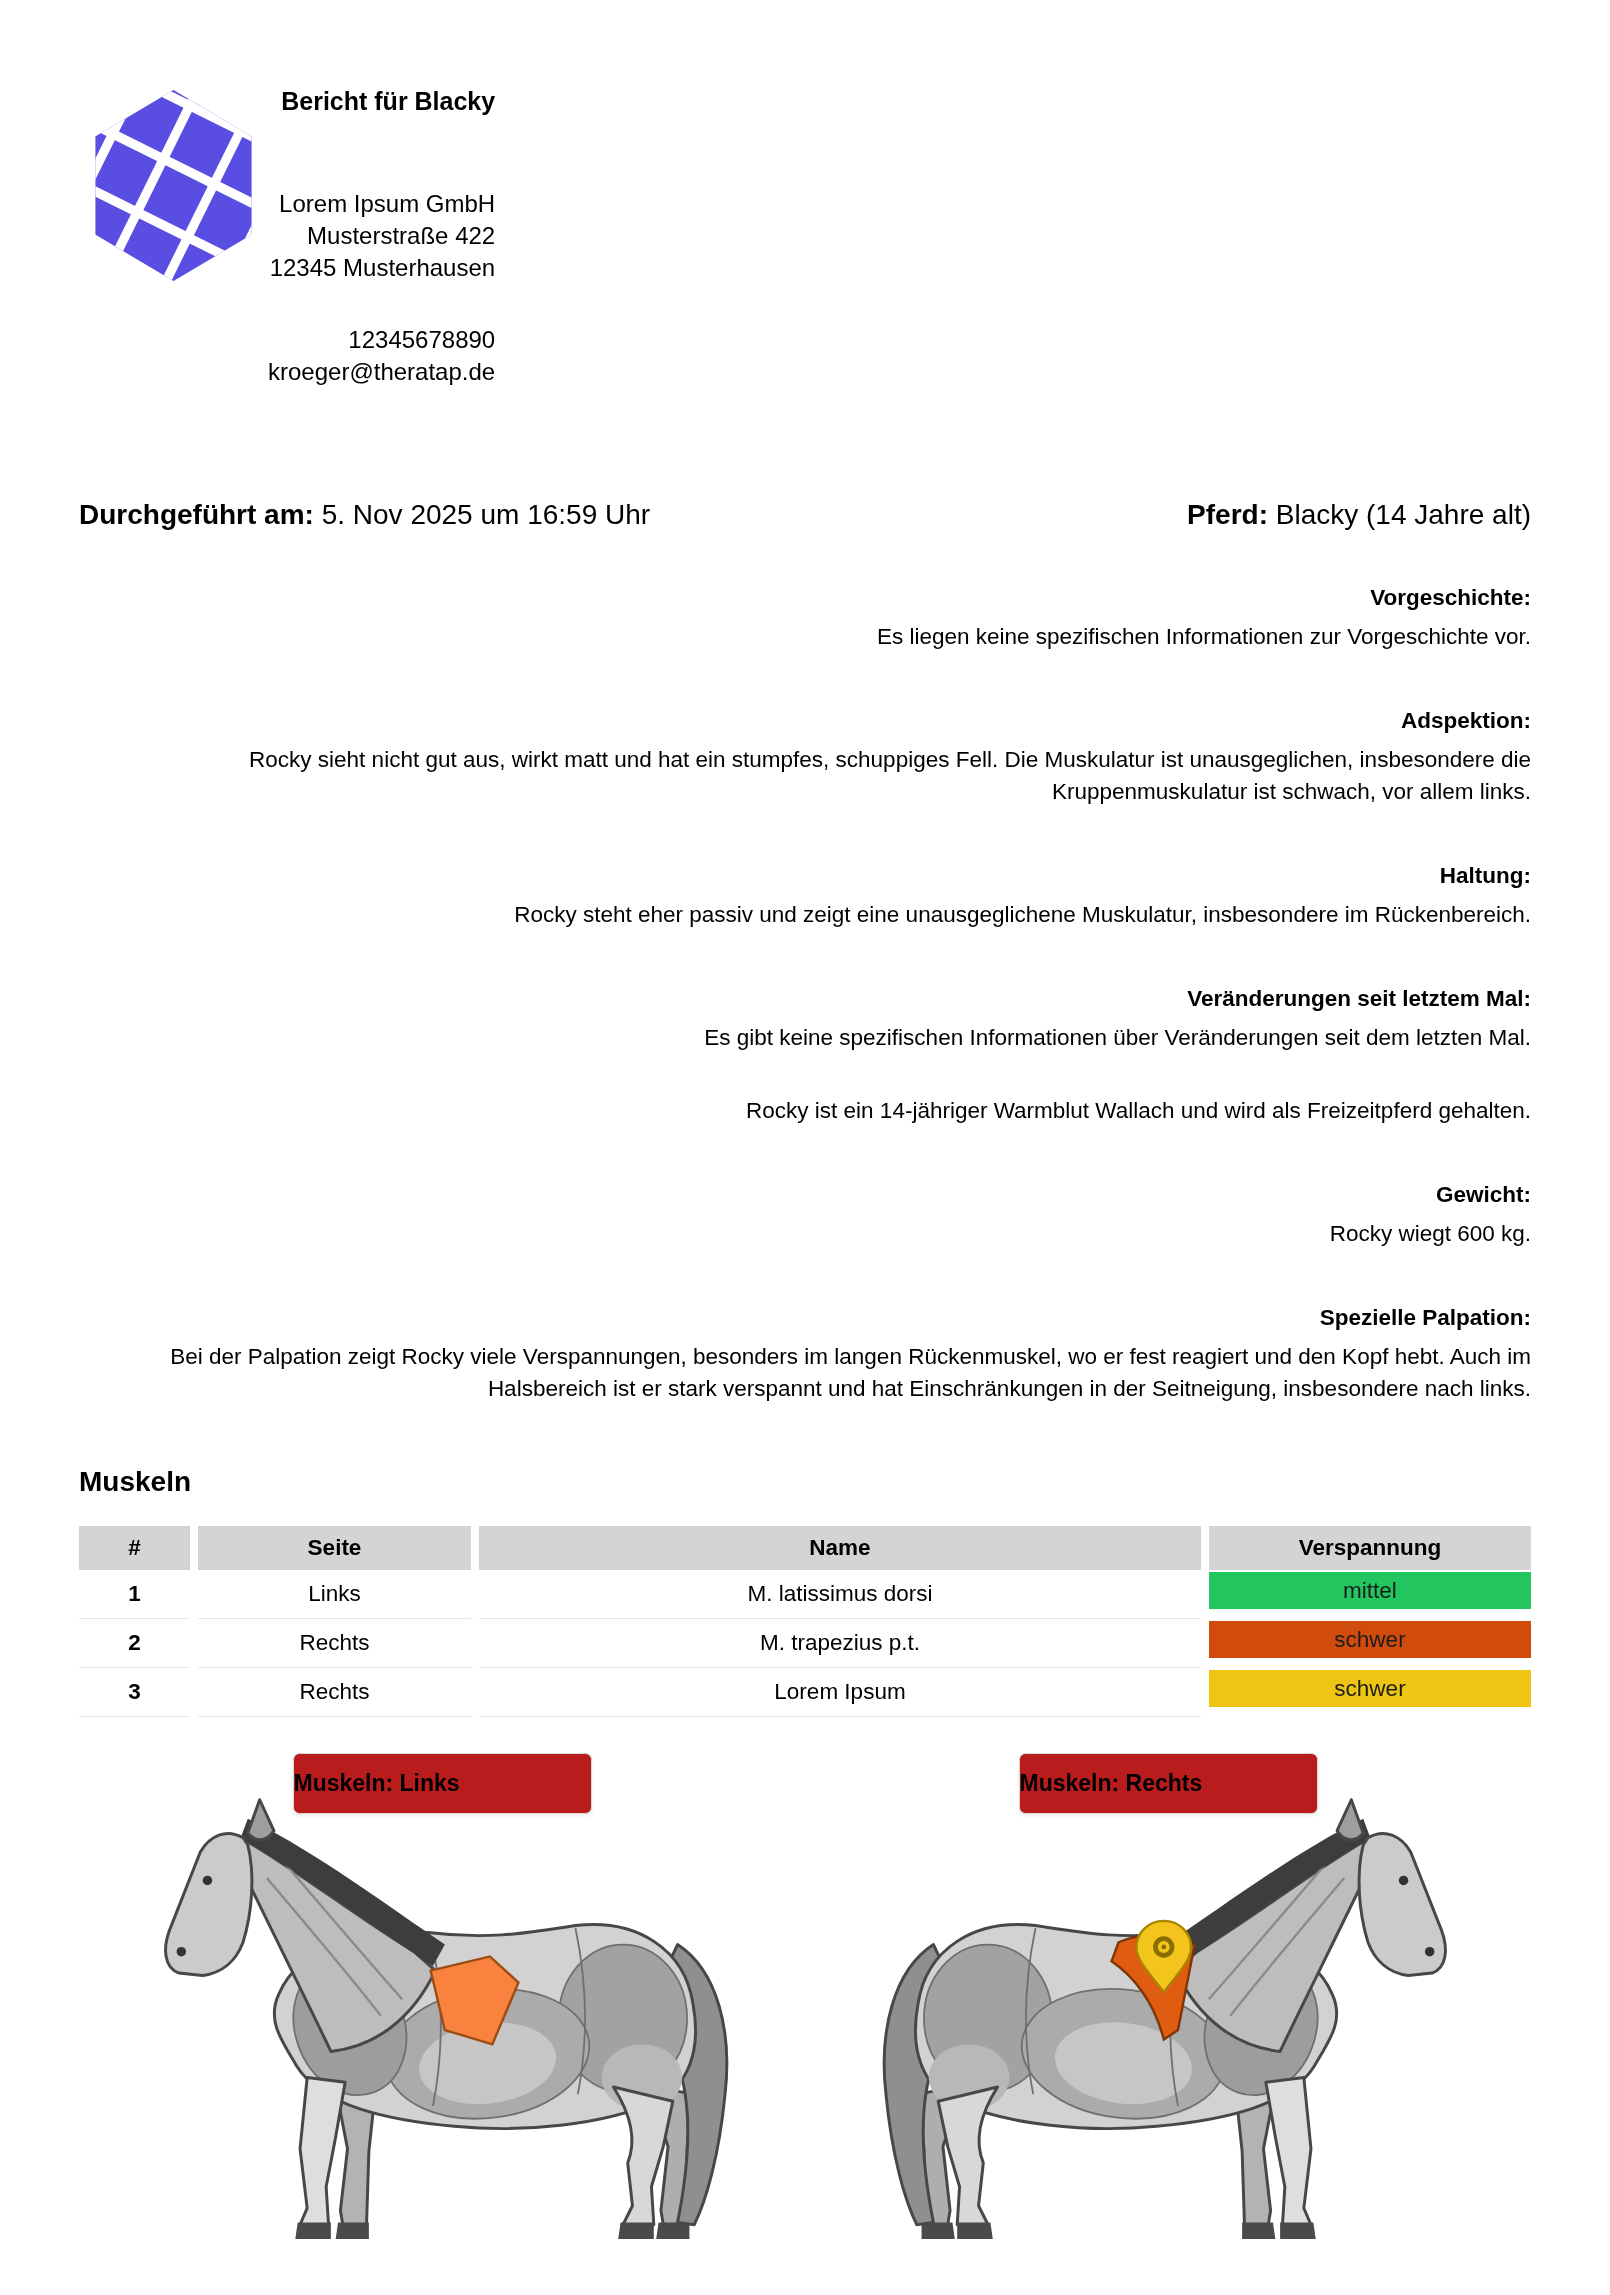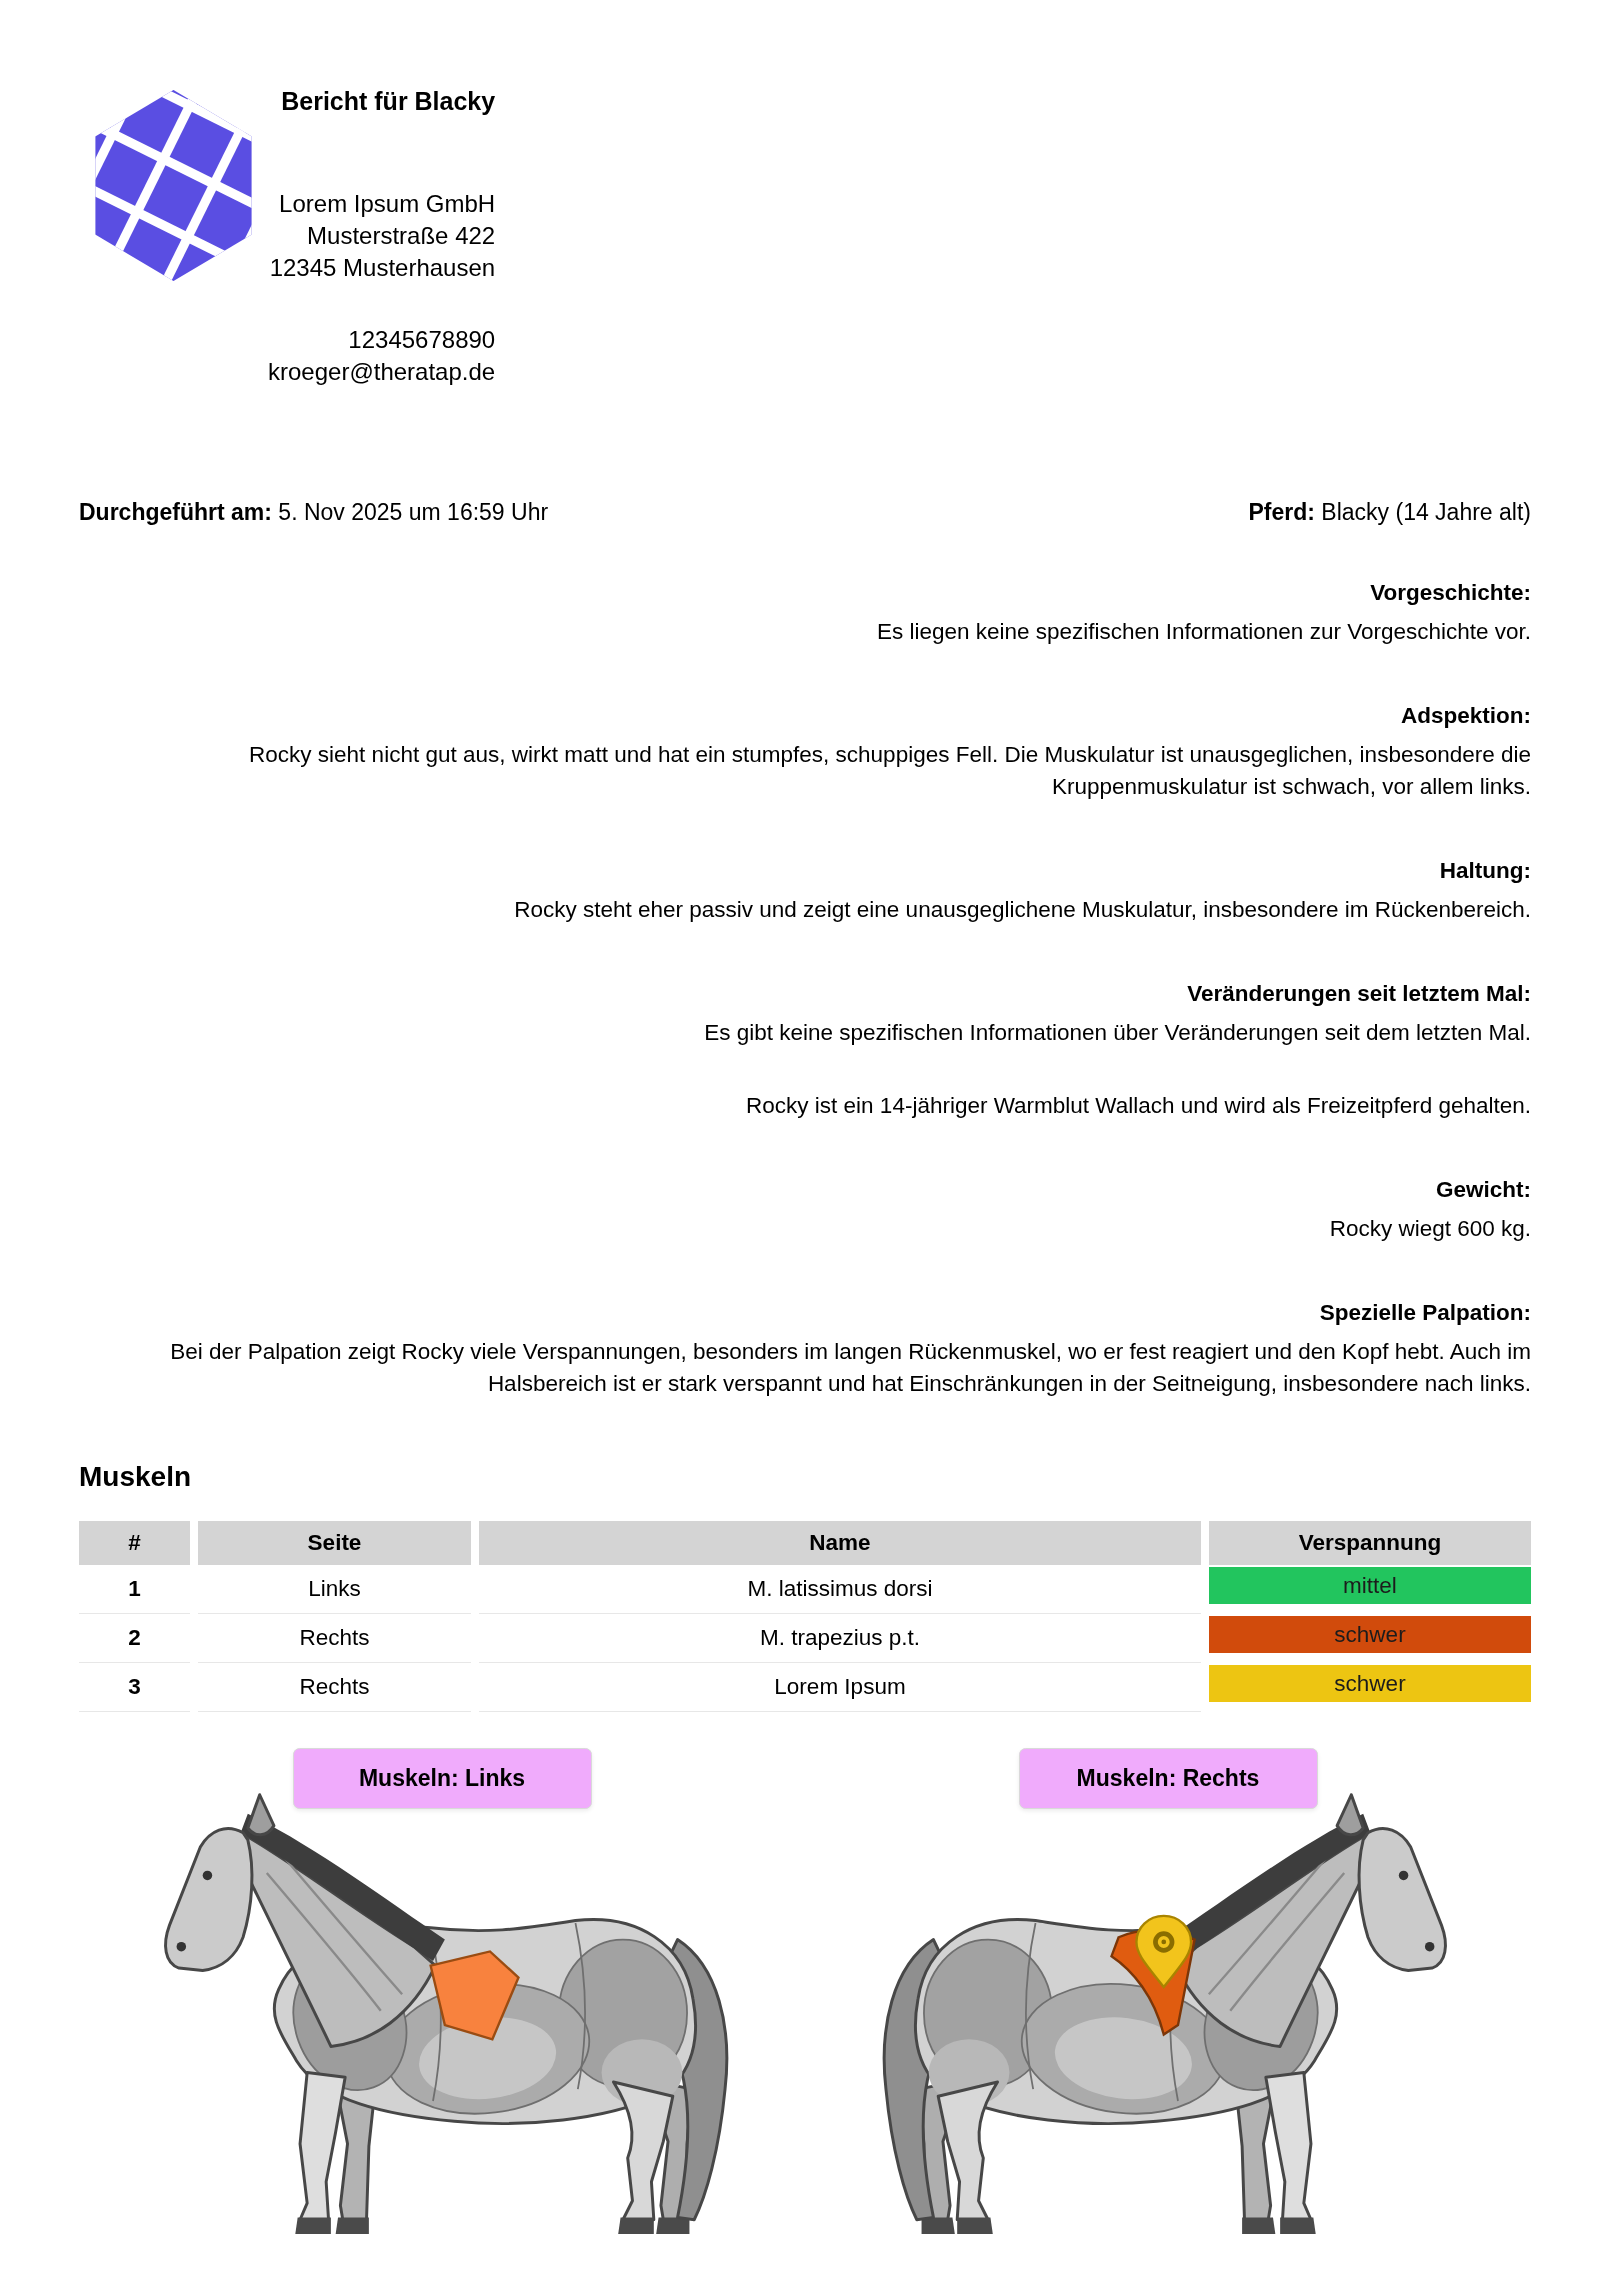--- a/index.html
+++ b/index.html
@@ -13,21 +13,21 @@
 
   
   .top { display:flex; justify-content:flex-start; align-items:flex-start; }
   .logo-wrap { width:189px; height:199px; }
   .hdr-right { text-align:right; }
   .hdr-title { font-weight:bold; font-size:25px; line-height:30px; }
   .hdr-addr { margin-top:72px; font-size:24px; line-height:32px; }
   .hdr-contact { margin-top:40px; font-size:24px; line-height:32px; }
 
   
-  .meta { margin-top:111px; display:flex; justify-content:space-between; font-size:23px; }
+  .meta { margin-top:111px; display:flex; justify-content:space-between; font-size:28px; }
   .meta b { font-weight:bold; }
 
   
   .sections { margin-top:52px;text-align:right; }
   .section { margin-top:53px; }
   .section:first-child { margin-top:0; }
   .sec-h { font-weight:bold; font-size:22.5px; line-height:30px; }
   .sec-b { margin-top:8px; font-size:22.5px; line-height:32px; max-width:1457px; }
   .note { margin-top:41px; font-size:22.5px; line-height:32px; }
 
@@ -45,23 +45,23 @@
     border-bottom:1.3px solid #e7e7e7;
   }
   .mbody .mcell.num { font-weight:bold; }
   .mbody .mcell.tension { border-bottom:none; padding:2.6px 0 5.3px 0; }
   .badge { height:37px; line-height:37px; text-align:center; font-size:22.5px; color:#1c1c1c; }
 
   
   .diagrams { margin-top:36px; display:flex; }
   .diag { width:50%; display:flex; flex-direction:column; align-items:center; }
   .diagram-label {
-    width:299px; background:#f0abfc; border:1.3px solid #d9d9d9; border-radius:6.6px;
+    width:299px; background:#b91c1c; border:1.3px solid #d9d9d9; border-radius:6.6px;
     box-shadow:0 2px 4px rgba(0,0,0,.08);
-    text-align:center; font-weight:bold; font-size:23px;
+    text-align:left; font-weight:bold; font-size:23px;
     padding:16px 0; position:relative; z-index:2;
   }
   .horse { width:689px; height:463px; margin-top:-18.5px; position:relative; z-index:1; }
 </style>
 </head>
 <body>
 
 <div class="page">
 
   <div class="top">

